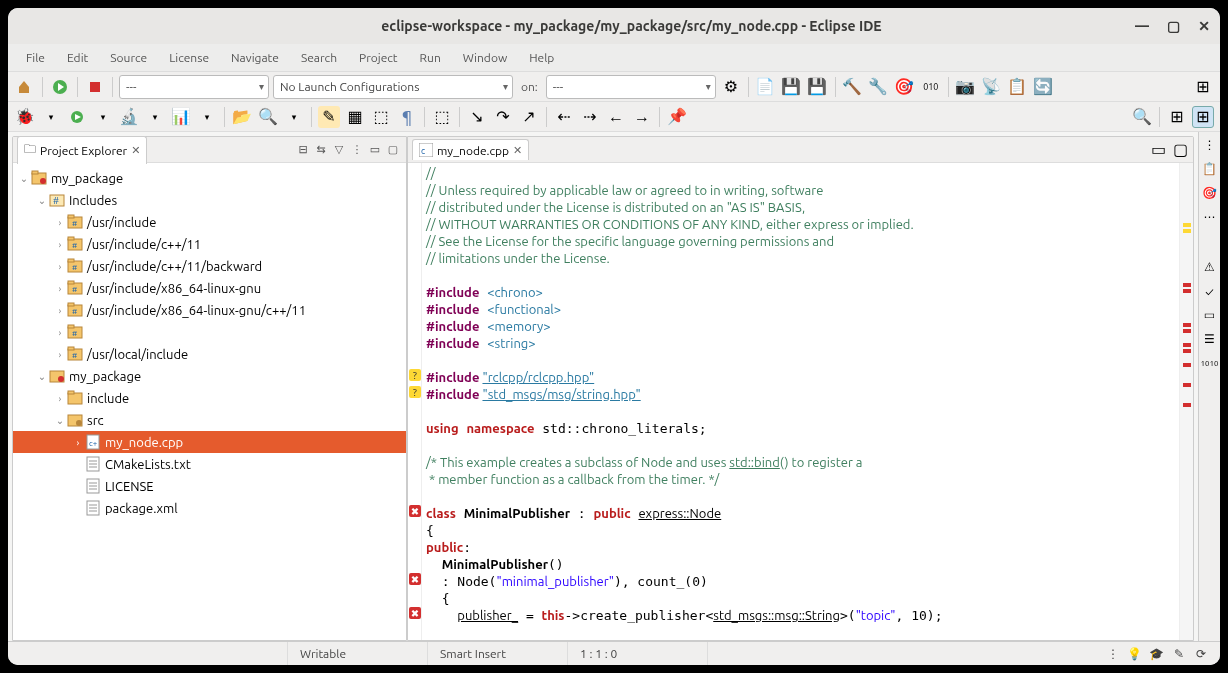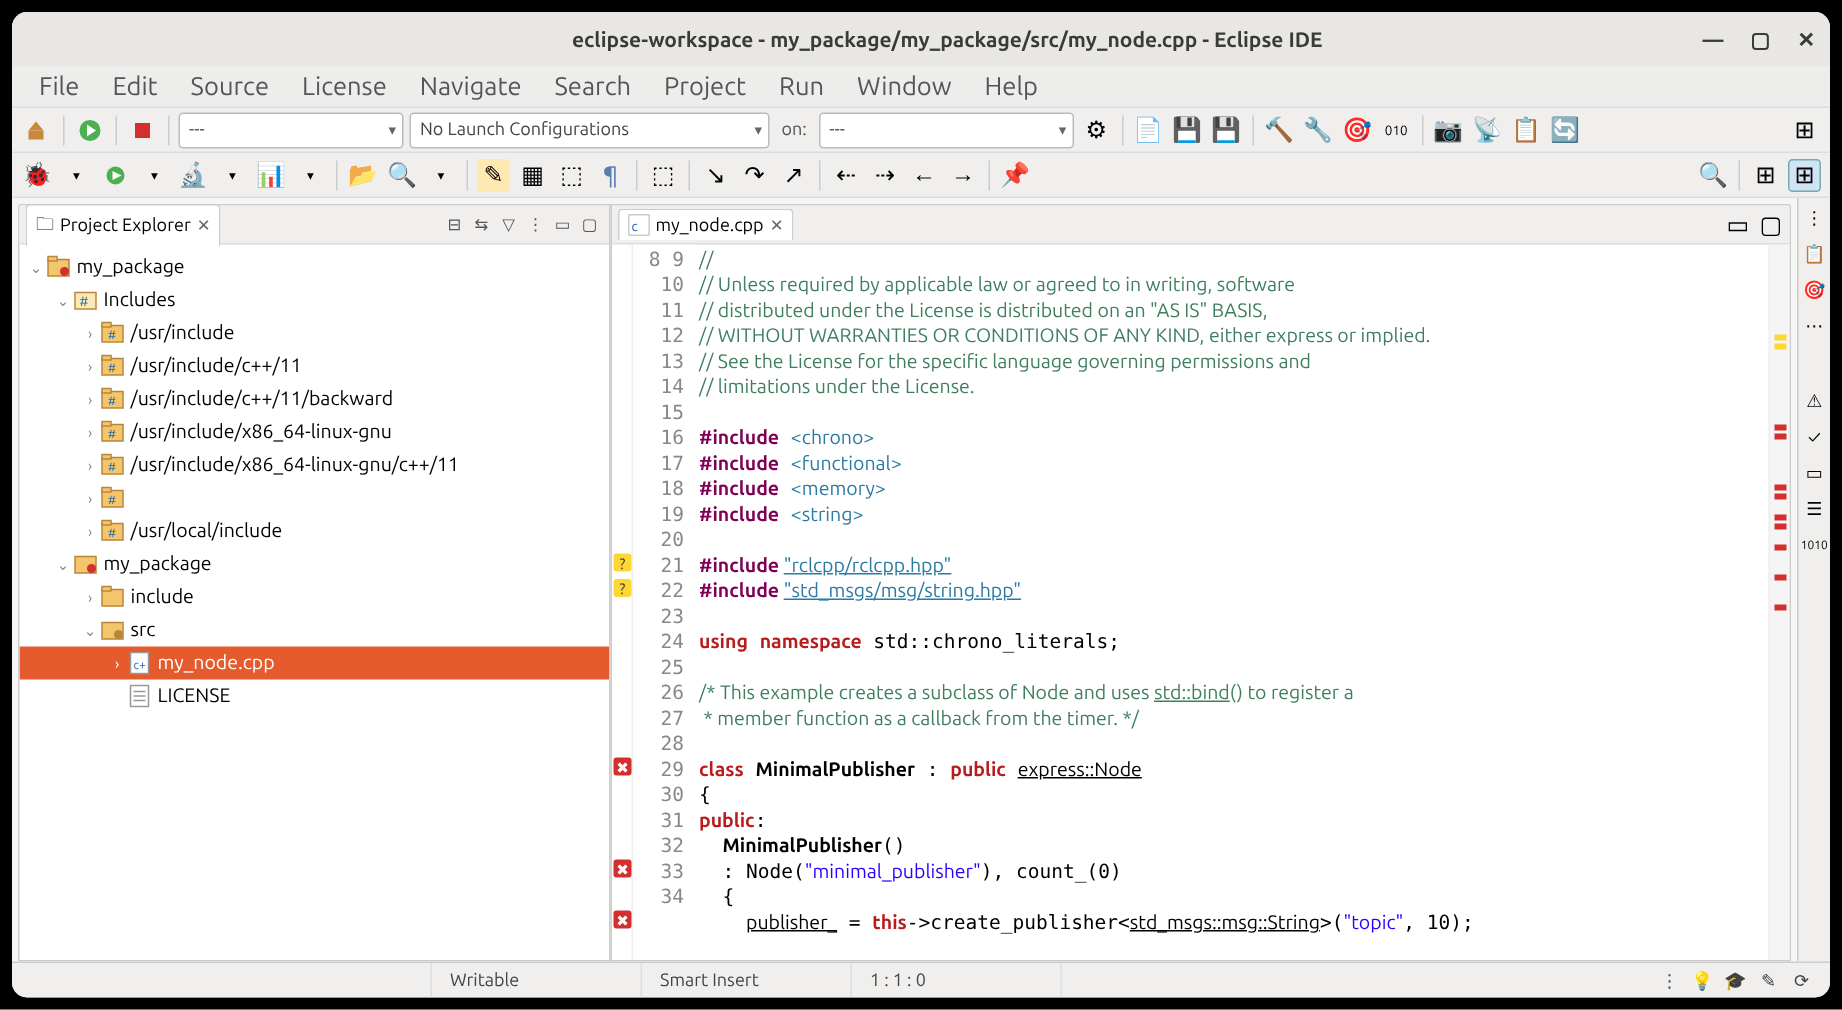--- a/index.html
+++ b/index.html
@@ -2,21 +2,21 @@
 <html><head>
 <meta charset="utf-8">
 <style>
 * { margin: 0; padding: 0; box-sizing: border-box; font-family: "Ubuntu", "Segoe UI", sans-serif; }
 body { background: #000; width: 1228px; height: 673px; overflow: hidden; }
 .window { position: absolute; top: 8px; left: 8px; width: 1212px; height: 657px; background: #f5f5f4; border-radius: 10px; overflow: hidden; display: flex; flex-direction: column; }
 .titlebar { height: 36px; background: #e8e7e5; display: flex; align-items: center; justify-content: center; position: relative; font-size: 14px; color: #3a3a38; font-weight: bold; padding-left: 35px; }
 .win-ctrls { position: absolute; right: 10px; display: flex; gap: 18px; }
 .win-ctrls span { cursor: pointer; font-size: 14px; }
 .menubar { height: 28px; background: #ededec; display: flex; align-items: center; padding: 0 8px; gap: 2px; border-bottom: 1px solid #ddd; }
-.menubar span { padding: 4px 10px; font-size: 17px; color: #555; cursor: pointer; }
+.menubar span { padding: 4px 10px; font-size: 12px; color: #555; cursor: pointer; }
 .toolbar { display: flex; align-items: center; padding: 2px 6px; gap: 4px; border-bottom: 1px solid #ddd; background: #f0efee; flex-wrap: wrap; min-height: 30px; }
 .toolbar .sep { width: 1px; height: 20px; background: #ccc; margin: 0 2px; }
 .tbtn { width: 22px; height: 22px; display: inline-flex; align-items: center; justify-content: center; cursor: pointer; border-radius: 3px; }
 .dropdown { height: 24px; border: 1px solid #bbb; background: #fff; border-radius: 3px; padding: 0 18px 0 6px; font-size: 12px; color: #444; display: inline-flex; align-items: center; position: relative; }
 .dropdown::after { content: "▾"; position: absolute; right: 4px; font-size: 10px; color: #666; }
 .dd1 { width: 150px; }
 .dd2 { width: 240px; }
 .dd3 { width: 170px; }
 .on-label { font-size: 12px; color: #555; padding: 0 4px; }
 .body-area { flex: 1; display: flex; overflow: hidden; }
@@ -328,21 +328,45 @@
           <div class="tree-row" style="padding-left: 58px;">
             <span class="twisty"></span>
             <span class="ticon">
               <svg width="16" height="16">
                 <rect x="2" y="1" width="12" height="14" fill="#fff" stroke="#999"></rect>
                 <line x1="4" y1="5" x2="12" y2="5" stroke="#999"></line>
                 <line x1="4" y1="8" x2="12" y2="8" stroke="#999"></line>
                 <line x1="4" y1="11" x2="12" y2="11" stroke="#999"></line>
               </svg>
             </span>
+            <span>CMakeLists.txt</span>
+          </div>
+          <div class="tree-row" style="padding-left: 58px;">
+            <span class="twisty"></span>
+            <span class="ticon">
+              <svg width="16" height="16">
+                <rect x="2" y="1" width="12" height="14" fill="#fff" stroke="#999"></rect>
+                <line x1="4" y1="5" x2="12" y2="5" stroke="#999"></line>
+                <line x1="4" y1="8" x2="12" y2="8" stroke="#999"></line>
+                <line x1="4" y1="11" x2="12" y2="11" stroke="#999"></line>
+              </svg>
+            </span>
             <span>LICENSE</span>
+          </div>
+          <div class="tree-row" style="padding-left: 58px;">
+            <span class="twisty"></span>
+            <span class="ticon">
+              <svg width="16" height="16">
+                <rect x="2" y="1" width="12" height="14" fill="#fff" stroke="#999"></rect>
+                <line x1="4" y1="5" x2="12" y2="5" stroke="#999"></line>
+                <line x1="4" y1="8" x2="12" y2="8" stroke="#999"></line>
+                <line x1="4" y1="11" x2="12" y2="11" stroke="#999"></line>
+              </svg>
+            </span>
+            <span>package.xml</span>
           </div>
         </div>
     </div>
 
     <div class="editor-area">
       <div class="editor-tabs">
         <span class="tab">
           <span>
               <svg width="14" height="14">
                 <rect width="14" height="14" fill="#fff" stroke="#999"></rect>
@@ -357,48 +381,20 @@
         <span class="mini" style="width:16px;cursor:pointer;margin-left:6px">▢</span>
       </div>
       <div class="code-wrap">
         <div class="marker-col" id="markers">
             <div class="marker warn" style="top: 206px;">?</div>
             <div class="marker warn" style="top: 223px;">?</div>
             <div class="marker err" style="top: 342px;">✖</div>
             <div class="marker err" style="top: 410px;">✖</div>
             <div class="marker err" style="top: 444px;">✖</div>
           </div>
-        <div class="gutter" id="gutter">8
-9
-10
-11
-12
-13
-14
-15
-16
-17
-18
-19
-20
-21
-22
-23
-24
-25
-26
-27
-28
-29
-30
-31
-32
-33
-34
-</div>
         <div class="code" id="code"><span class="c-comment">//</span>
 <span class="c-comment">// Unless required by applicable law or agreed to in writing, software</span>
 <span class="c-comment">// distributed under the License is distributed on an "AS IS" BASIS,</span>
 <span class="c-comment">// WITHOUT WARRANTIES OR CONDITIONS OF ANY KIND, either express or implied.</span>
 <span class="c-comment">// See the License for the specific language governing permissions and</span>
 <span class="c-comment">// limitations under the License.</span>
 
 <span class="c-pre">#include</span> <span class="c-inc">&lt;chrono&gt;</span>
 <span class="c-pre">#include</span> <span class="c-inc">&lt;functional&gt;</span>
 <span class="c-pre">#include</span> <span class="c-inc">&lt;memory&gt;</span>

